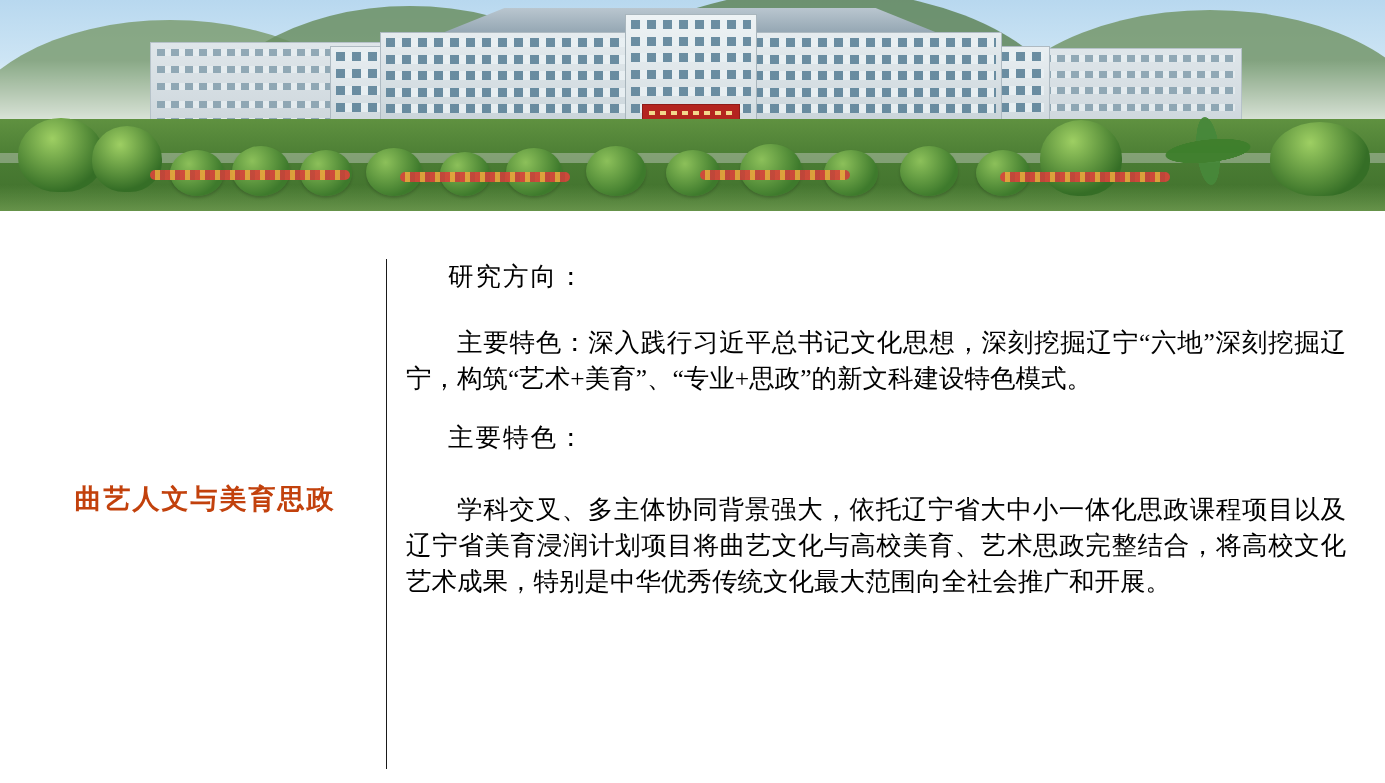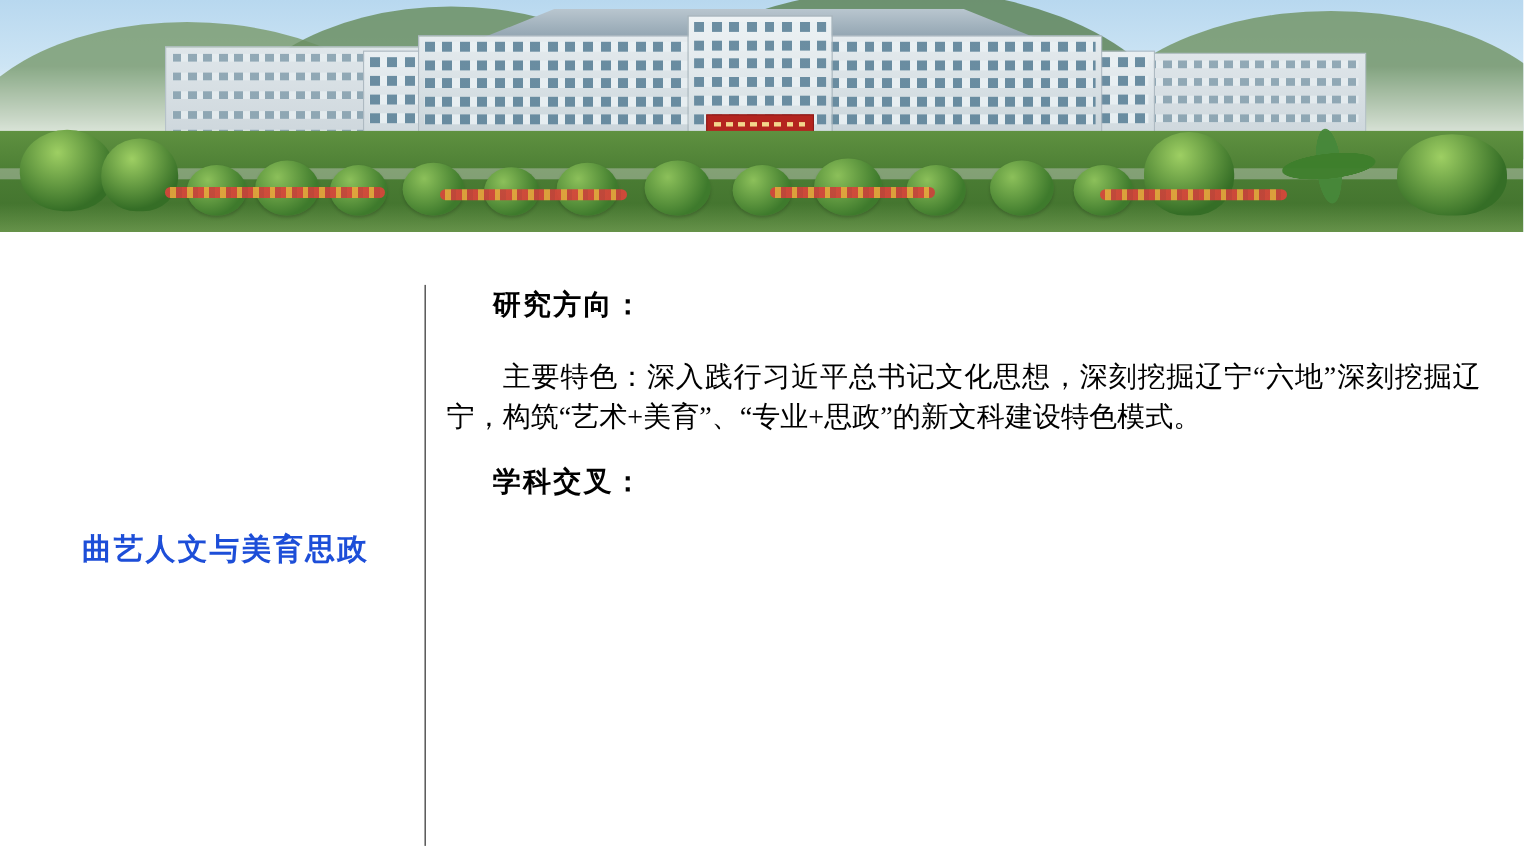--- a/index.html
+++ b/index.html
@@ -178,34 +178,34 @@
   }
   .left-title {
     position: absolute;
     left: 40px; top: 270px;
     width: 330px;
     text-align: center;
     font-family: "Liberation Serif", "DejaVu Serif", serif;
     font-weight: bold;
     font-size: 27px;
     letter-spacing: 2px;
-    color: #1d4ed8;
+    color: #c2410c;
   }
   .body {
     position: absolute;
     left: 406px; top: 48px;
     width: 940px;
     color: #000;
     font-size: 25.5px;
     line-height: 1.42;
     text-align: justify;
   }
   .body p { margin: 0; }
   .heading {
-    font-weight: bold;
+    font-weight: normal;
     letter-spacing: 2px;
     margin-left: 42px !important;
   }
   .para { text-indent: 2em; }
   .gap-sm { height: 22px; }
   .gap-md { height: 30px; }
   .gap-lg { height: 36px; }
 </style>
 </head>
 <body>
@@ -329,18 +329,19 @@
 
     <p class="heading">研究方向：</p>
 
     <div class="gap-md"></div>
 
 
     <p class="para">主要特色：深入践行习近平总书记文化思想，深刻挖掘辽宁“六地”深刻挖掘辽宁，构筑“艺术+美育”、“专业+思政”的新文科建设特色模式。</p>
 
     <div class="gap-sm"></div>
 
-    <p class="heading">学科交叉：</p>
+    <p class="heading">主要特色：</p>
 
     <div class="gap-lg"></div>
 
+    <p class="para">学科交叉、多主体协同背景强大，依托辽宁省大中小一体化思政课程项目以及辽宁省美育浸润计划项目将曲艺文化与高校美育、艺术思政完整结合，将高校文化艺术成果，特别是中华优秀传统文化最大范围向全社会推广和开展。</p>
   </div>
 </div>
 
 </body></html>

